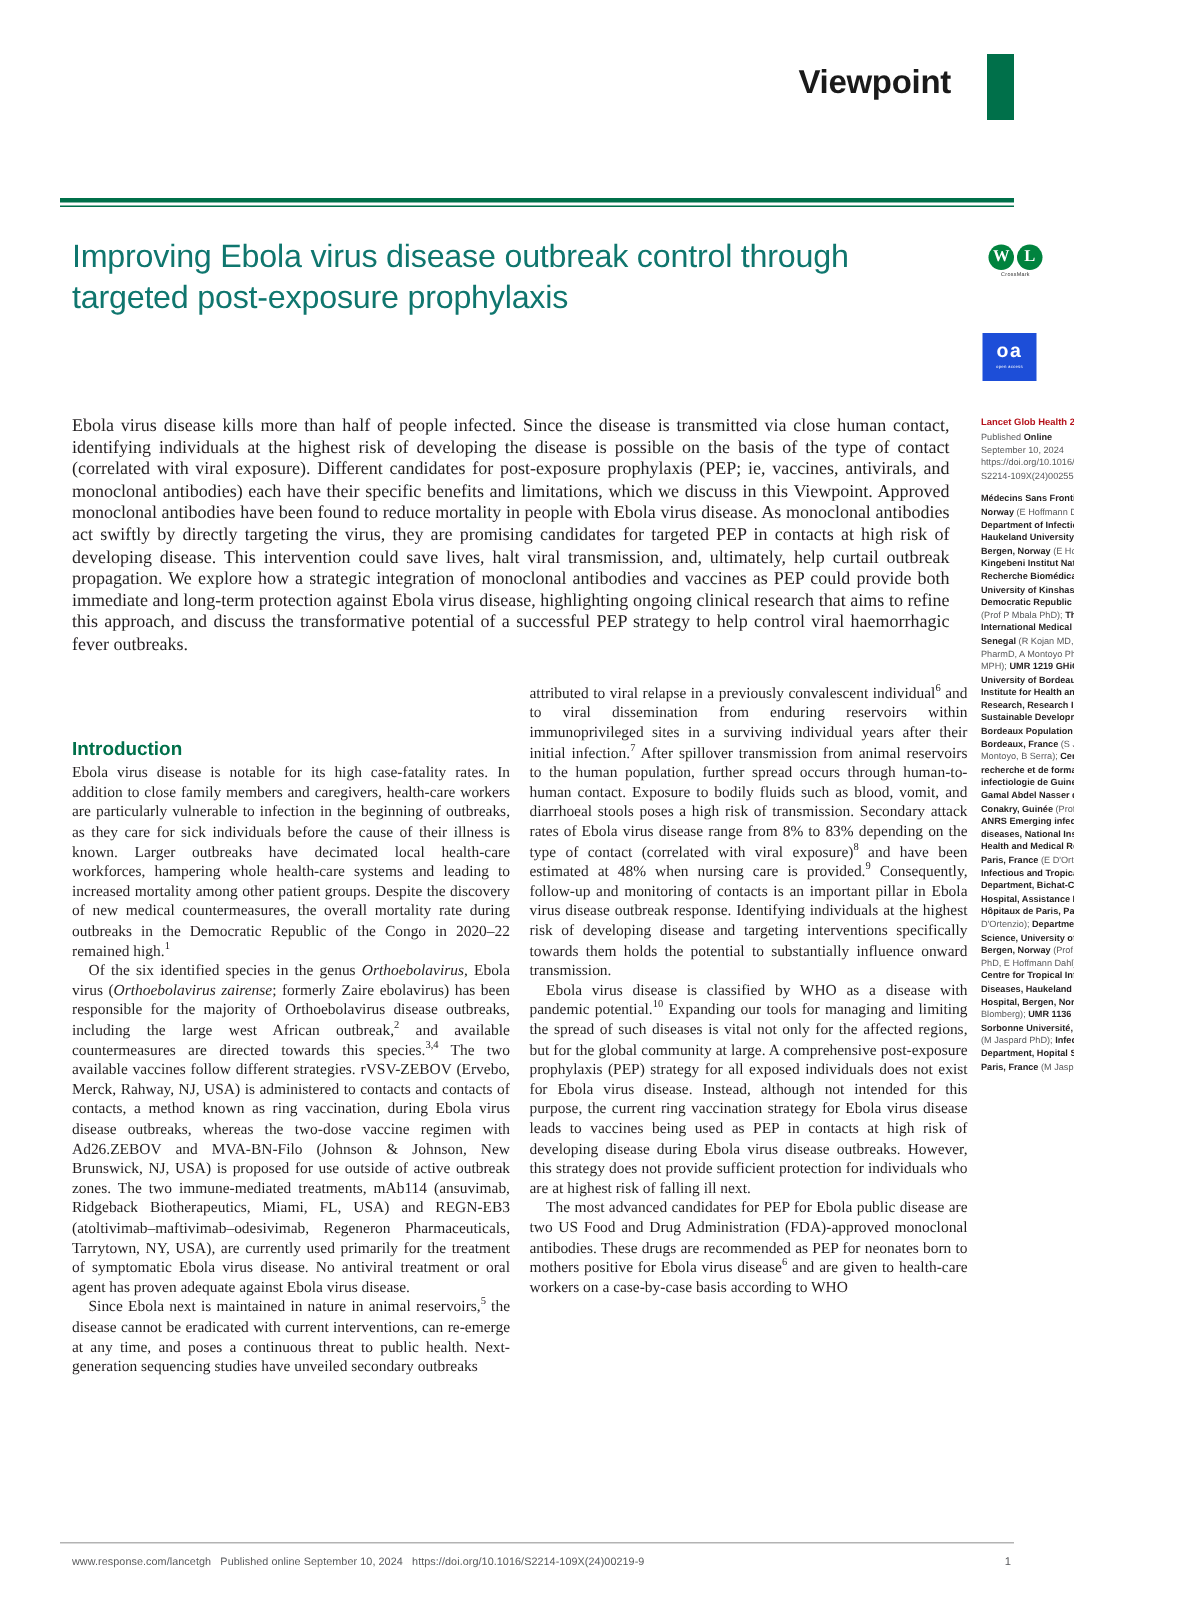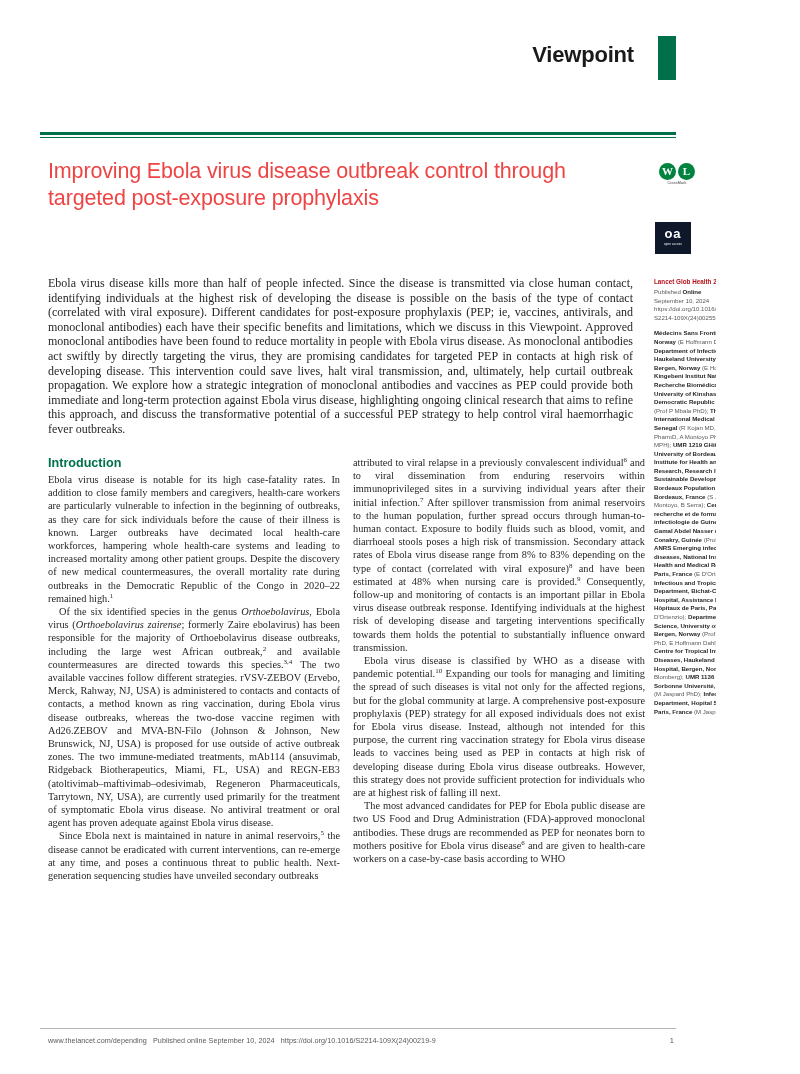--- a/index.html
+++ b/index.html
@@ -67,21 +67,21 @@
     position: absolute;
     left: 48px;
     top: 158px;
     width: 580px;
   }
   .article-title {
     font-family: "Liberation Sans", sans-serif;
     font-size: 21.5px;
     line-height: 27px;
     font-weight: normal;
-    color: #ef4444;
+    color: #0f766e;
     margin: 0;
     letter-spacing: -0.15px;
   }
   .authors {
     margin-top: 14px;
     font-family: "Liberation Serif", serif;
     font-style: italic;
     font-size: 9.6px;
     line-height: 13.5px;
     color: #00704a;
@@ -115,21 +115,21 @@
     letter-spacing: 0.2px;
     color: #333;
   }
 
   .badge-oa {
     position: absolute;
     left: 655px;
     top: 222px;
     width: 36px;
     height: 32px;
-    background: #0f172a;
+    background: #1d4ed8;
     text-align: center;
   }
   .oa-text {
     font-family: "Liberation Sans", sans-serif;
     font-size: 13px;
     font-weight: bold;
     color: #fff;
     line-height: 17px;
     padding-top: 3px;
     letter-spacing: 1px;
@@ -157,21 +157,21 @@
   
   .col {
     position: absolute;
     top: 456px;
     width: 292px;
     font-size: 10.3px;
     line-height: 13.2px;
     text-align: justify;
     color: #231f20;
   }
-  .col-left  { left: 48px; }
+  .col-left  { left: 48px; margin-top: 36px; }
   .col-mid   { left: 353px; }
 
   .h2 {
     font-family: "Liberation Sans", sans-serif;
     font-size: 12.6px;
     font-weight: bold;
     color: #00704a;
     margin: 0 0 2px 0;
     line-height: 15px;
   }
@@ -282,17 +282,17 @@
       <span>Published </span><b>Online</b><br>
       <span>September 10, 2024</span><br>
       <span>https://doi.org/10.1016/</span><br>
       <span>S2214-109X(24)00255-9</span>
     </div>
     <div class="sb-aff" id="affiliations"><b>Médecins Sans Frontières, Oslo, Norway </b><span>(E Hoffmann Dahl MD); </span><b>Department of Infectious Diseases, Haukeland University Hospital, Bergen, Norway </b><span>(E Hoffmann Dahl); </span><b>Kingebeni Institut National de Recherche Biomédicale and University of Kinshasa, Kinshasa, Democratic Republic of the Congo </b><span>(Prof P Mbala PhD); </span><b>The Alliance for International Medical Action, Dakar, Senegal </b><span>(R Kojan MD, S Juchet PharmD, A Montoyo PharmD, B Serra MPH); </span><b>UMR 1219 GHiGS unit, University of Bordeaux, National Institute for Health and Medical Research, Research Institute for Sustainable Development, Bordeaux Population Health Center, Bordeaux, France </b><span>(S Juchet, A Montoyo, B Serra); </span><b>Centre de recherche et de formation en infectiologie de Guinea, University Gamal Abdel Nasser de Conakry, Conakry, Guinée </b><span>(Prof A Touré PhD); </span><b>ANRS Emerging infectious diseases, National Institute for Health and Medical Research, Paris, France </b><span>(E D'Ortenzio MD); </span><b>Infectious and Tropical Diseases Department, Bichat-Claude-Bernard Hospital, Assistance Publique-Hôpitaux de Paris, Paris, France </b><span>(E D'Ortenzio); </span><b>Department of Clinical Science, University of Bergen, Bergen, Norway </b><span>(Prof B Blomberg PhD, E Hoffmann Dahl); </span><b>National Centre for Tropical Infectious Diseases, Haukeland University Hospital, Bergen, Norway </b><span>(Prof B Blomberg); </span><b>UMR 1136 IPLESP unit, Sorbonne Université, Paris, France </b><span>(M Jaspard PhD); </span><b>Infectious Disease Department, Hopital Saint Antoine, Paris, France </b><span>(M Jaspard)</span></div>
   </div>
 
   <div class="footer-rule"></div>
   <div class="footer">
-    <span>www.thelancet.com/depending</span>&nbsp;&nbsp;&nbsp;<span>Published online September 10, 2024</span>&nbsp;&nbsp;&nbsp;<span>https://doi.org/10.1016/S2214-109X(24)00219-9</span>
+    <span>www.response.com/lancetgh</span>&nbsp;&nbsp;&nbsp;<span>Published online September 10, 2024</span>&nbsp;&nbsp;&nbsp;<span>https://doi.org/10.1016/S2214-109X(24)00219-9</span>
   </div>
   <div class="page-num">1</div>
 
 </div>
 
 </body></html>

